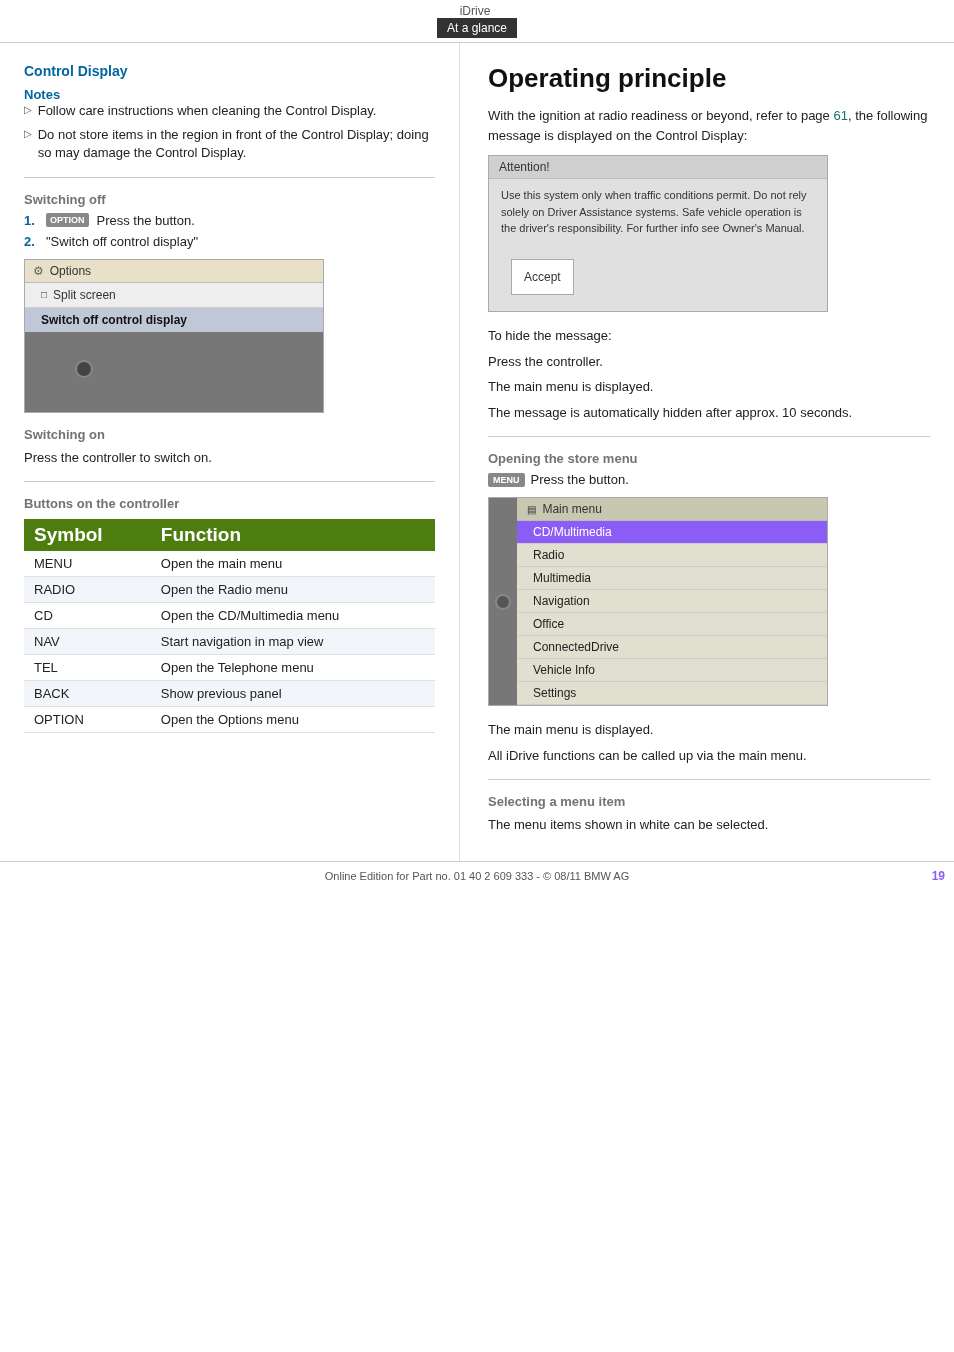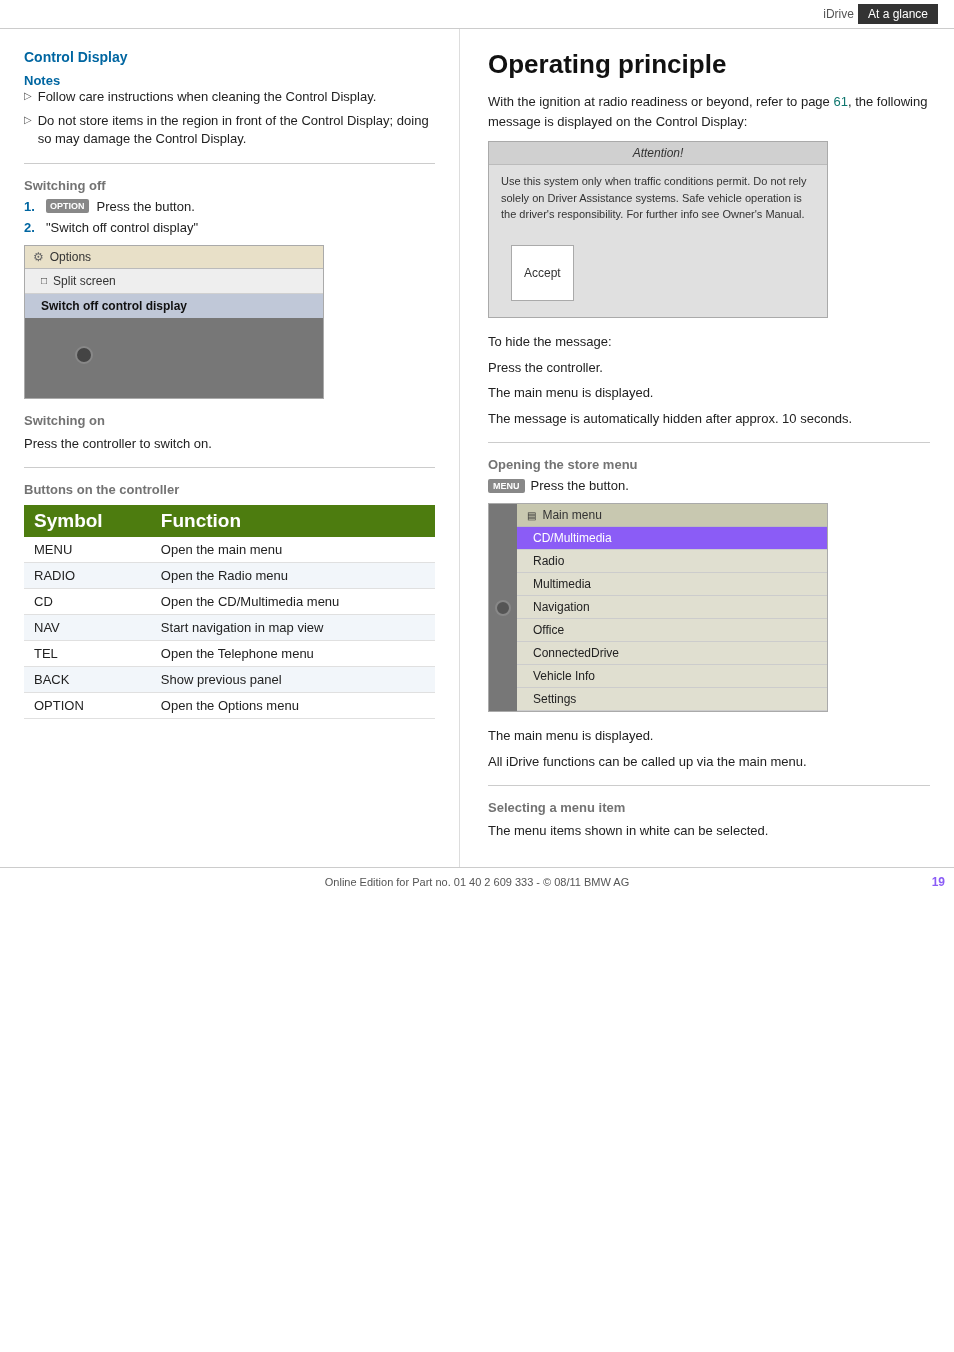--- a/index.html
+++ b/index.html
@@ -14,20 +14,21 @@
 
     
     .top-nav {
       display: flex;
       justify-content: flex-end;
       align-items: center;
       padding: 4px 16px;
       border-bottom: 1px solid #ccc;
       font-size: 12px;
       color: #555;
+      flex-direction: column;
     }
     .top-nav .nav-idrive {
       margin-right: 4px;
       color: #555;
     }
     .top-nav .nav-active {
       background: #333;
       color: #fff;
       padding: 3px 10px;
       font-size: 12px;
@@ -210,37 +211,35 @@
       border: 1px solid #aaa;
       background: #e8e8e8;
       margin: 10px 0 14px 0;
       padding: 0;
       width: 340px;
     }
     .attention-title {
       background: #d0d0d0;
       padding: 4px 10px;
       font-size: 12px;
-      font-style: italic;
       color: #333;
       border-bottom: 1px solid #bbb;
-      text-align: center;
     }
     .attention-body {
       padding: 8px 12px;
       font-size: 11px;
       color: #333;
       line-height: 1.5;
       background: #e0e0e0;
     }
     .attention-accept {
       margin: 6px 10px 8px 10px;
       background: #fff;
       border: 1px solid #aaa;
-      padding: 18px 12px;
+      padding: 8px 12px;
       font-size: 12px;
       color: #333;
       display: inline-block;
     }
 
     
     .main-menu-screenshot {
       border: 1px solid #aaa;
       background: #666;
       width: 340px;

